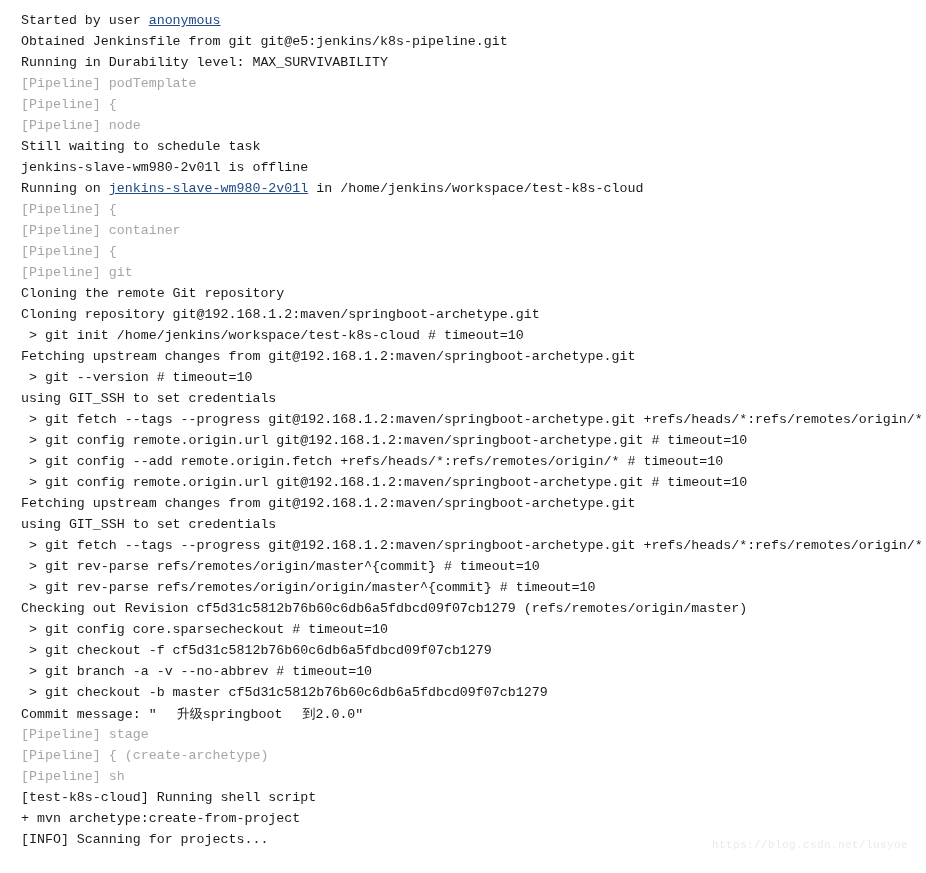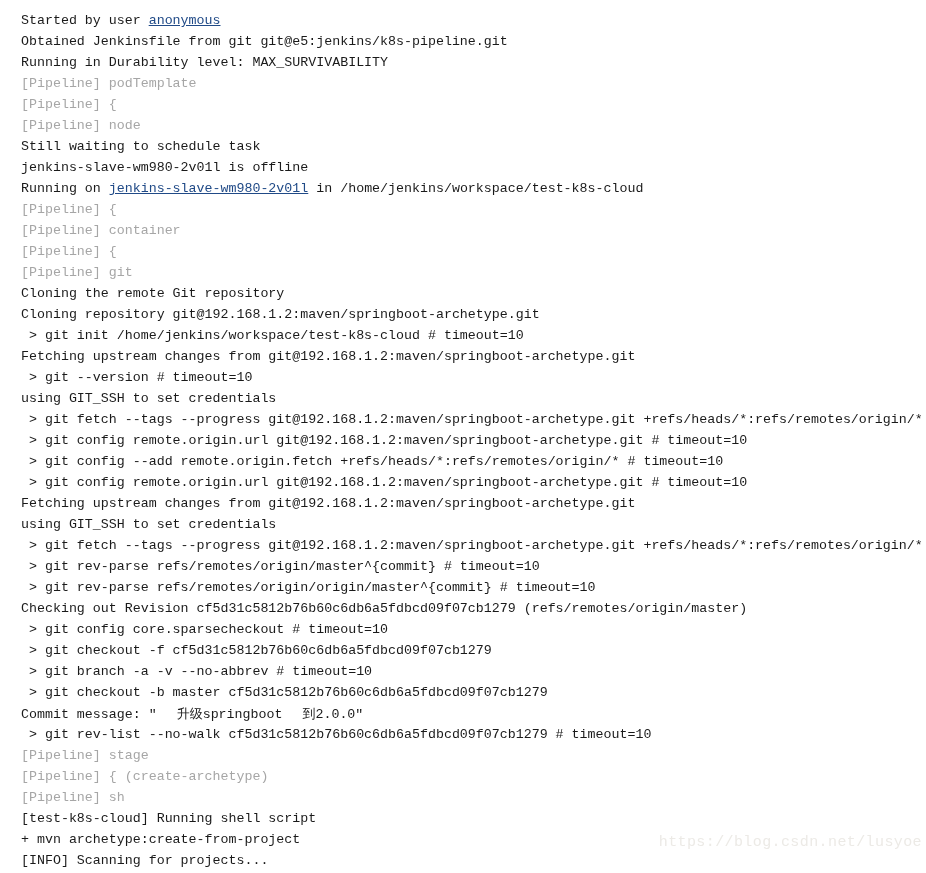--- a/index.html
+++ b/index.html
@@ -39,24 +39,24 @@
   .log-line .seg {
     white-space: pre;
   }
   .cjk {
     font-family: "DejaVu Sans", "Liberation Sans", sans-serif;
     font-size: 13px;
     margin-left: 20px;
   }
   #watermark {
     position: absolute;
-    right: 4px;
+    right: 18px;
     bottom: 22px;
     font-family: "Liberation Mono", "DejaVu Sans Mono", monospace;
-    font-size: 15px;
+    font-size: 11px;
     color: #eceae6;
     white-space: pre;
     user-select: none;
     pointer-events: none;
     letter-spacing: 0.4px;
   }
 </style>
 </head>
 <body>
 
@@ -89,21 +89,20 @@
       <div class="log-line"><span class="seg">using GIT_SSH to set credentials</span></div>
       <div class="log-line"><span class="seg"> &gt; git fetch --tags --progress git@192.168.1.2:maven/springboot-archetype.git +refs/heads/*:refs/remotes/origin/*</span></div>
       <div class="log-line"><span class="seg"> &gt; git rev-parse refs/remotes/origin/master^{commit} # timeout=10</span></div>
       <div class="log-line"><span class="seg"> &gt; git rev-parse refs/remotes/origin/origin/master^{commit} # timeout=10</span></div>
       <div class="log-line"><span class="seg">Checking out Revision cf5d31c5812b76b60c6db6a5fdbcd09f07cb1279 (refs/remotes/origin/master)</span></div>
       <div class="log-line"><span class="seg"> &gt; git config core.sparsecheckout # timeout=10</span></div>
       <div class="log-line"><span class="seg"> &gt; git checkout -f cf5d31c5812b76b60c6db6a5fdbcd09f07cb1279</span></div>
       <div class="log-line"><span class="seg"> &gt; git branch -a -v --no-abbrev # timeout=10</span></div>
       <div class="log-line"><span class="seg"> &gt; git checkout -b master cf5d31c5812b76b60c6db6a5fdbcd09f07cb1279</span></div>
       <div class="log-line"><span class="seg">Commit message: "<span class="cjk">升级</span>springboot<span class="cjk">到</span>2.0.0"</span></div>
-      <div class="log-line"><span class="seg"> &gt; git rev-list --no-walk cf5d31c5812b76b60c6db6a5fdbcd09f07cb1279 # timeout=10</span></div>
       <div class="log-line pipeline"><span class="seg">[Pipeline] stage</span></div>
       <div class="log-line pipeline"><span class="seg">[Pipeline] { (create-archetype)</span></div>
       <div class="log-line pipeline"><span class="seg">[Pipeline] sh</span></div>
       <div class="log-line"><span class="seg">[test-k8s-cloud] Running shell script</span></div>
       <div class="log-line"><span class="seg">+ mvn archetype:create-from-project</span></div>
       <div class="log-line"><span class="seg">[INFO] Scanning for projects...</span></div>
     </div>
   <div id="watermark">https://blog.csdn.net/lusyoe</div>
 </div>
 

